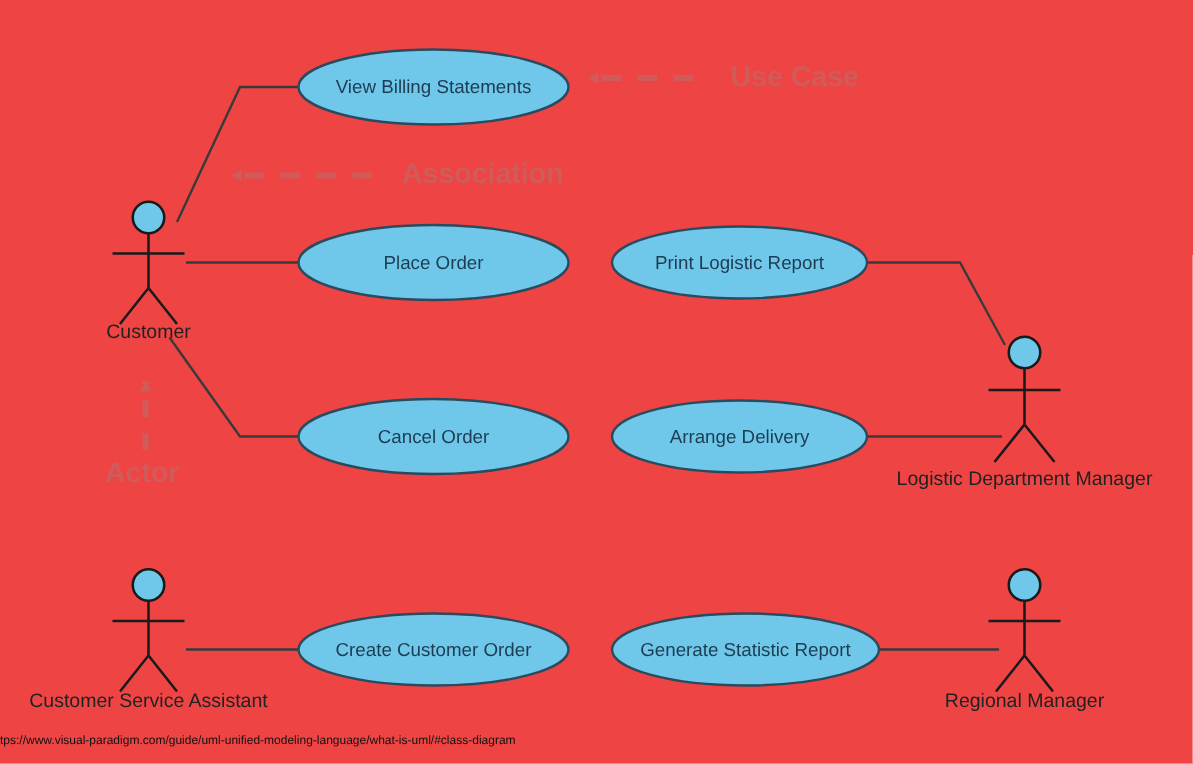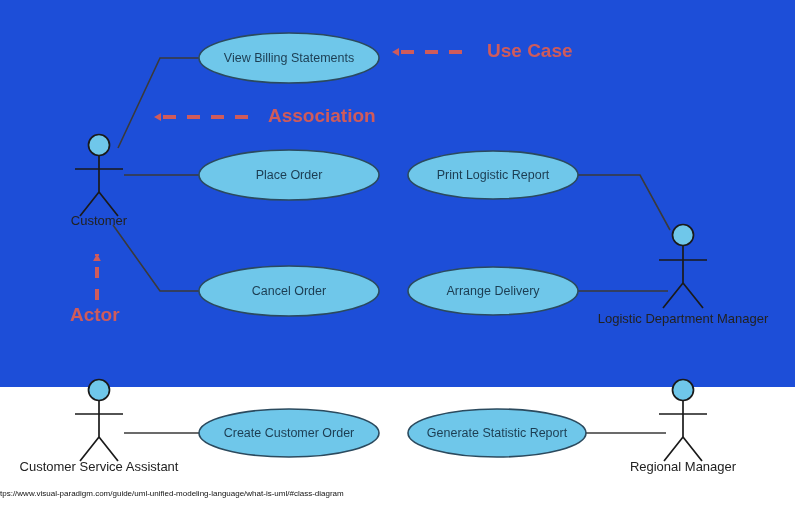--- a/index.html
+++ b/index.html
@@ -10,22 +10,22 @@
   body {
     font-family: "Liberation Sans", sans-serif;
     width: 795px;
     height: 509px;
     overflow: hidden;
     position: relative;
   }
   #diagram-root {
     position: relative;
     width: 795px;
-    height: 387px;
-    background: #1d4ed8;
+    height: 509px;
+    background: #ef4444;
   }
   svg.canvas {
     position: absolute;
     left: 0;
     top: 0;
     width: 795px;
     height: 509px;
   }
   .uc-text {
     font-family: "Liberation Sans", sans-serif;

